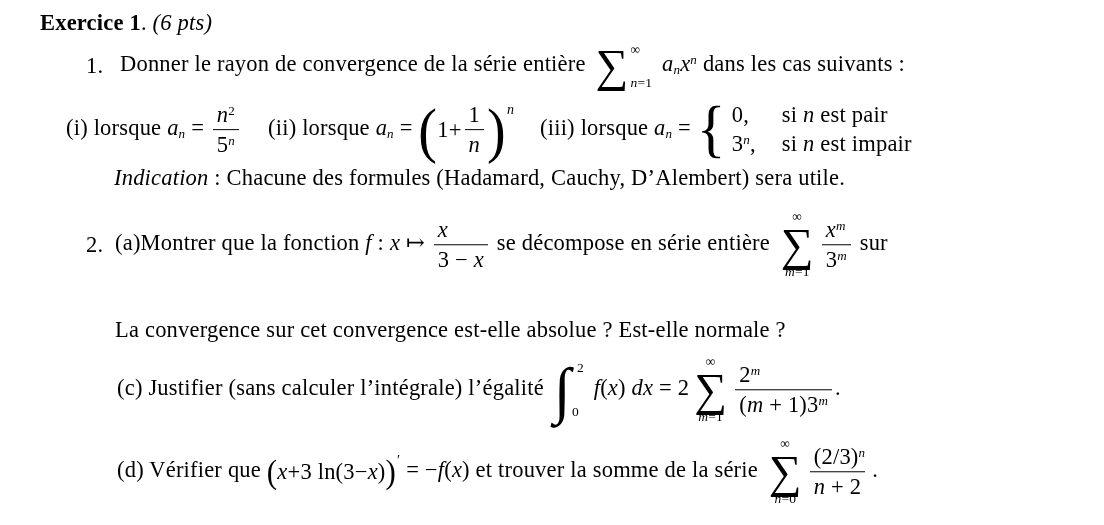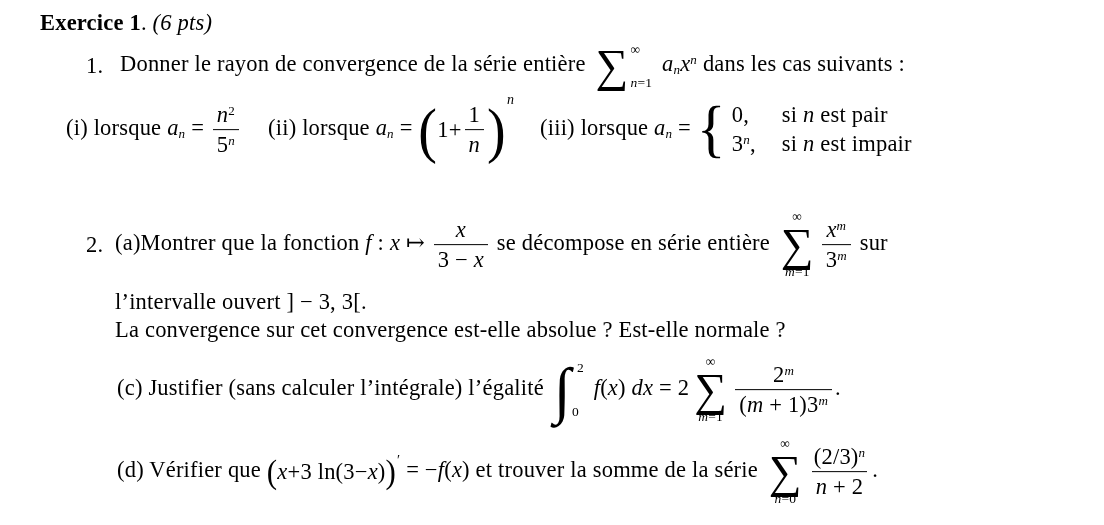--- a/index.html
+++ b/index.html
@@ -9,22 +9,22 @@
   .page{position:relative;width:1104px;height:421px;background:#ffffff;}
   .line{position:absolute;transform:translateY(-50%);font-size:22.5px;
         white-space:pre;letter-spacing:0.2px;}
   .tk{font-style:normal;}
   .tk.it{font-style:italic;}
   .tk.bf{font-weight:700;}
   .sup{font-size:0.58em;vertical-align:0.52em;}
   .sub{font-size:0.58em;vertical-align:-0.22em;}
   .sup.it,.sub.it{font-style:italic;}
   .sp{display:inline-block;}
-  .frac{display:inline-flex;flex-direction:column;align-items:center;
-        vertical-align:middle;margin:10px 3px;line-height:1.15;text-align:center;}
+  .frac{display:inline-flex;flex-direction:column;align-items:flex-start;
+        vertical-align:middle;margin:0 3px;line-height:1.15;text-align:center;}
   .frac .num{padding:0 4px 1px;}
   .frac .den{border-top:1.4px solid #000;padding:2px 4px 0;}
   .bigop-above{display:inline-flex;flex-direction:column;align-items:center;
         vertical-align:middle;margin:0 5px;line-height:1;}
   .opsym{font-size:46px;line-height:0.82;}
   .bigop-above .lim{font-size:13.5px;line-height:1.25;white-space:pre;}
   .bigop-side{display:inline-flex;align-items:center;vertical-align:middle;margin:0 4px;}
   .opsym-side{font-size:46px;line-height:0.82;}
   .bigop-side .limcol{display:inline-flex;flex-direction:column;justify-content:space-between;
         align-items:flex-start;height:46px;margin-left:2px;}
@@ -46,19 +46,19 @@
   .caseval,.casecond{white-space:pre;}
 </style>
 </head>
 <body>
 
 <div class="page">
   <div class="line" style="left:40px;top:23px"><span class="tk bf">Exercice 1</span><span class="tk rm">. </span><span class="tk it">(6 pts)</span></div>
   <span class="line" style="left:86px;top:66px">1.</span>
   <div class="line" style="left:120px;top:66px"><span class="tk rm">Donner le rayon de convergence de la série entière </span><span class="bigop-side"><span class="opsym-side">∑</span><span class="limcol"><span class="lim"><span class="tk rm">∞</span></span><span class="lim"><span class="tk it">n</span><span class="tk rm">=1</span></span></span></span><span class="tk rm"> </span><span class="tk it">a</span><span class="sub it">n</span><span class="tk it">x</span><span class="sup it">n</span><span class="tk rm"> dans les cas suivants :</span></div>
   <div class="line" style="left:66px;top:130px"><span class="tk rm">(i) lorsque </span><span class="tk it">a</span><span class="sub it">n</span><span class="tk rm"> = </span><span class="frac"><span class="num"><span class="tk it">n</span><span class="sup rm">2</span></span><span class="den"><span class="tk rm">5</span><span class="sup it">n</span></span></span><span class="sp" style="width: 26px;"></span><span class="tk rm">(ii) lorsque </span><span class="tk it">a</span><span class="sub it">n</span><span class="tk rm"> = </span><span class="parengrp big"><span class="bigparen">(</span><span class="pinner"><span class="tk rm">1+</span><span class="frac"><span class="num"><span class="tk rm">1</span></span><span class="den"><span class="tk it">n</span></span></span></span><span class="bigparen">)</span><span class="parensup"><span class="tk it">n</span></span></span><span class="sp" style="width: 26px;"></span><span class="tk rm">(iii) lorsque </span><span class="tk it">a</span><span class="sub it">n</span><span class="tk rm"> = </span><span class="casesgrp"><span class="casebrace">{</span><span class="casetbl"><span class="caseval"><span class="tk rm">0,</span></span><span class="casecond"><span class="tk rm">si </span><span class="tk it">n</span><span class="tk rm"> est pair</span></span><span class="caseval"><span class="tk rm">3</span><span class="sup it">n</span><span class="tk rm">,</span></span><span class="casecond"><span class="tk rm">si </span><span class="tk it">n</span><span class="tk rm"> est impair</span></span></span></span></div>
+  <div class="line" style="left:114px;top:178px"><span class="tk it">Indication</span><span class="tk rm"> : Chacune des formules (Hadamard, Cauchy, D’Alembert) sera utile.</span></div>
   <span class="line" style="left:86px;top:245px">2.</span>
   <div class="line" style="left:115px;top:245px"><span class="tk rm">(a)Montrer que la fonction </span><span class="tk it">f</span><span class="tk rm"> : </span><span class="tk it">x</span><span class="tk rm"> ↦ </span><span class="frac"><span class="num"><span class="tk it">x</span></span><span class="den"><span class="tk rm">3 − </span><span class="tk it">x</span></span></span><span class="tk rm"> se décompose en série entière </span><span class="bigop-above"><span class="lim"><span class="tk rm">∞</span></span><span class="opsym">∑</span><span class="lim"><span class="tk it">m</span><span class="tk rm">=1</span></span></span><span class="frac"><span class="num"><span class="tk it">x</span><span class="sup it">m</span></span><span class="den"><span class="tk rm">3</span><span class="sup it">m</span></span></span><span class="tk rm"> sur</span></div>
-  <div class="line" style="left:115px;top:302px"><span class="tk rm">l’intervalle ouvert ] − 3, 3[.</span></div>
   <div class="line" style="left:115px;top:330px"><span class="tk rm">La convergence sur cet convergence est-elle absolue ? Est-elle normale ?</span></div>
   <div class="line" style="left:117px;top:390px"><span class="tk rm">(c) Justifier (sans calculer l’intégrale) l’égalité </span><span class="bigop-side int"><span class="opsym-side">∫</span><span class="limcol"><span class="lim"><span class="tk rm">2</span></span><span class="lim"><span class="tk rm">0</span></span></span></span><span class="tk rm"> </span><span class="tk it">f</span><span class="tk rm">(</span><span class="tk it">x</span><span class="tk rm">) </span><span class="tk it">dx</span><span class="tk rm"> = 2</span><span class="bigop-above"><span class="lim"><span class="tk rm">∞</span></span><span class="opsym">∑</span><span class="lim"><span class="tk it">m</span><span class="tk rm">=1</span></span></span><span class="frac"><span class="num"><span class="tk rm">2</span><span class="sup it">m</span></span><span class="den"><span class="tk rm">(</span><span class="tk it">m</span><span class="tk rm"> + 1)3</span><span class="sup it">m</span></span></span><span class="tk rm">.</span></div>
   <div class="line" style="left:117px;top:472px"><span class="tk rm">(d) Vérifier que </span><span class="parengrp med"><span class="bigparen">(</span><span class="pinner"><span class="tk it">x</span><span class="tk rm">+3 ln(3−</span><span class="tk it">x</span><span class="tk rm">)</span></span><span class="bigparen">)</span><span class="parensup"><span class="tk rm">′</span></span></span><span class="tk rm"> = −</span><span class="tk it">f</span><span class="tk rm">(</span><span class="tk it">x</span><span class="tk rm">) et trouver la somme de la série </span><span class="bigop-above"><span class="lim"><span class="tk rm">∞</span></span><span class="opsym">∑</span><span class="lim"><span class="tk it">n</span><span class="tk rm">=0</span></span></span><span class="frac"><span class="num"><span class="tk rm">(2/3)</span><span class="sup it">n</span></span><span class="den"><span class="tk it">n</span><span class="tk rm"> + 2</span></span></span><span class="tk rm">.</span></div>
 </div>
 
 </body></html>

